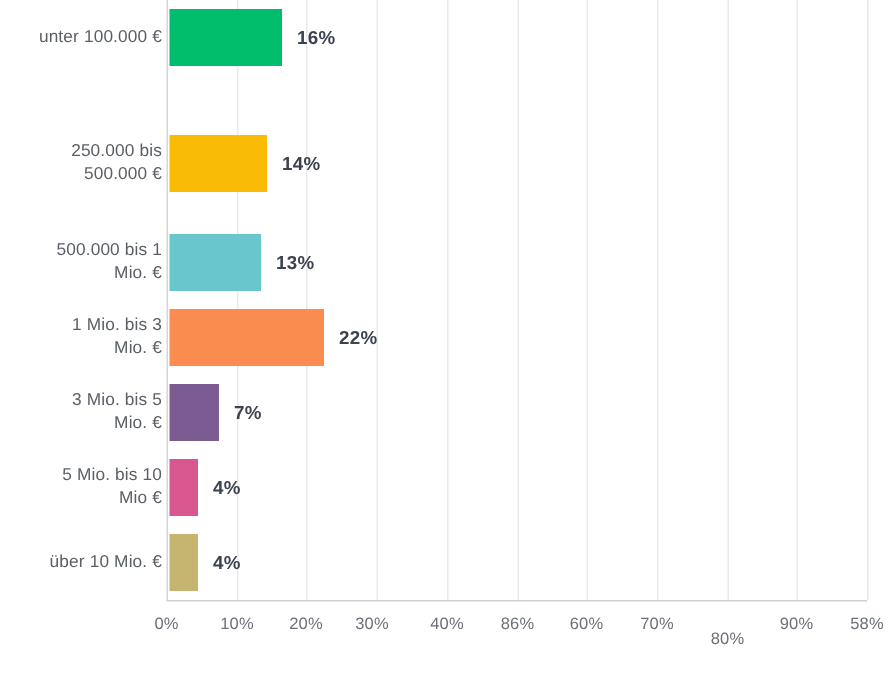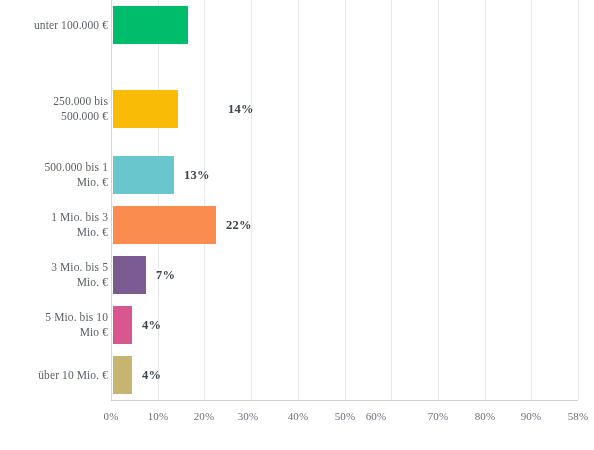--- a/index.html
+++ b/index.html
@@ -10,21 +10,20 @@
   body {
     font-family: "Liberation Sans", sans-serif;
     -webkit-font-smoothing: antialiased;
   }
   #chart-root {
     position: relative;
     width: 594px;
     height: 450px;
     background: #ffffff;
     overflow: hidden;
-    font-family: Liberation Serif, serif;
   }
 
   
   .plot-area {
     position: absolute;
     left: 111px;
     top: 0px;
     width: 467px;
     height: 400px;
   }
@@ -138,26 +137,27 @@
         <div class="gridline axis-last" style="left: 467px;"></div>
       </div>
   </div>
 
   <div class="axis-baseline"></div>
 
   <div class="rows" id="rows">
       <div class="row" style="top: 0px;">
         <div class="row-label">unter 100.000 €</div>
         <div class="bar" style="width: 75px; height: 38px; background: rgb(0, 189, 108);"></div>
+        <div class="bar-value" style="left: 198px;">16%</div>
       </div>
       <div class="row" style="top: 84px;">
         <div class="row-label">250.000 bis
 500.000 €</div>
         <div class="bar" style="width: 65px; height: 38px; background: rgb(250, 187, 6);"></div>
-        <div class="bar-value" style="left: 188px; margin-left: 40px;">14%</div>
+        <div class="bar-value" style="left: 188px;">14%</div>
       </div>
       <div class="row" style="top: 150px;">
         <div class="row-label">500.000 bis 1
 Mio. €</div>
         <div class="bar" style="width: 61px; height: 38px; background: rgb(104, 198, 204);"></div>
         <div class="bar-value" style="left: 184px;">13%</div>
       </div>
       <div class="row" style="top: 200px;">
         <div class="row-label">1 Mio. bis 3
 Mio. €</div>
@@ -182,21 +182,21 @@
         <div class="bar-value" style="left: 142px;">4%</div>
       </div>
     </div>
 
   <div class="x-axis" id="x-axis">
       <div class="x-tick" style="left: 111px;">0%</div>
       <div class="x-tick" style="left: 158px;">10%</div>
       <div class="x-tick" style="left: 204px;">20%</div>
       <div class="x-tick" style="left: 248px;">30%</div>
       <div class="x-tick" style="left: 298px;">40%</div>
-      <div class="x-tick" style="left: 345px;">50%</div>
-      <div class="x-tick" style="left: 376px;">60%</div>
+      <div class="x-tick" style="left: 345px;">86%</div>
+      <div class="x-tick" style="left: 391px;">60%</div>
       <div class="x-tick" style="left: 438px;">70%</div>
-      <div class="x-tick" style="left: 485px;">80%</div>
+      <div class="x-tick" style="left: 485px; margin-top: 10px;">80%</div>
       <div class="x-tick" style="left: 531px;">90%</div>
       <div class="x-tick" style="left: 578px;">58%</div>
     </div>
 
 </div>
 
 </body></html>

